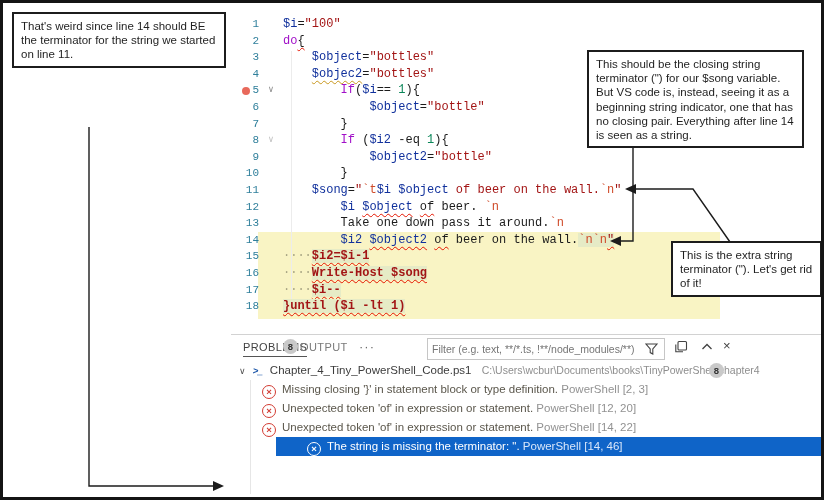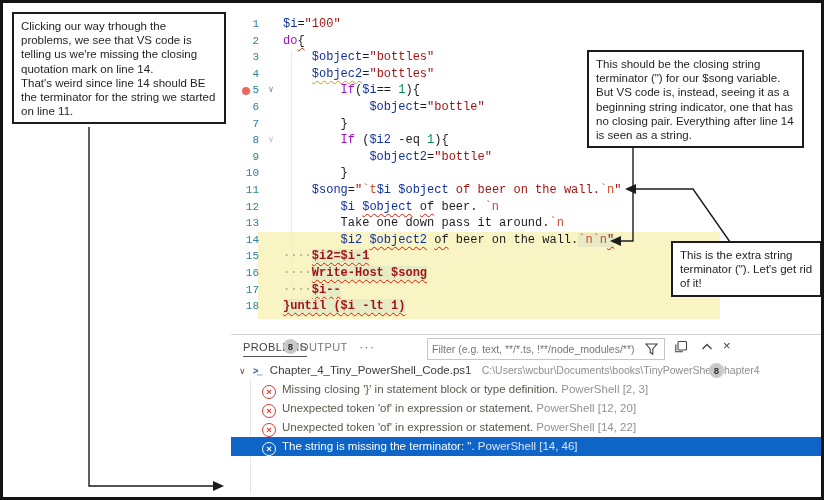--- a/index.html
+++ b/index.html
@@ -51,21 +51,21 @@
              background:#fff;display:flex;align-items:center;}
   .filterbox input{flex:1;border:0;outline:none;font-size:10.5px;color:#444;padding:0 4px;
                    font-family:"Liberation Sans",sans-serif;background:transparent;}
   .hicon{position:absolute;top:5px;width:16px;height:14px;color:#424242;}
   .panel-row{position:relative;height:19px;line-height:19px;font-size:11.5px;color:#5b574c;
              white-space:nowrap;overflow:hidden;}
   .err-ic{display:inline-block;width:12px;height:12px;border:1px solid #d23b32;border-radius:50%;
           color:#d23b32;font-size:9.5px;line-height:11px;text-align:center;vertical-align:-2px;
           margin-right:6px;font-weight:bold;}
   .src{color:#929292;text-align:center;} .pos{color:#929292;}
-  .panel-row.selected{background:#0f64c8;color:#fff;}
+  .panel-row.selected{background:#0f64c8;color:#fff;margin-left:45px;}
   .panel-row.selected .err-ic{border-color:#fff;color:#fff;}
   .panel-row.selected .src,.panel-row.selected .pos{color:#d8e6fa;}
   .tree-guide{position:absolute;left:19px;top:45px;width:1px;height:114px;background:#e6e6e6;}
   .file-row{position:relative;height:20px;line-height:20px;font-size:11.5px;color:#3c3c3c;
             white-space:nowrap;}
   .chev{color:#4f4f4f;font-size:9px;}
   .ps-ic{display:inline-block;color:#1a55a8;font-weight:bold;font-size:9.5px;letter-spacing:-1px;
          transform:skewX(-8deg);margin:0 5px 0 4px;}
   .fpath{color:#8e8e8e;font-size:10.5px;margin-left:7px;}
   #file-badge{position:absolute;left:478px;top:3px;}
@@ -143,21 +143,20 @@
     <div class="tree-guide"></div>
     <div>
         <div class="panel-row" style="padding-left: 31px;"><span class="err-ic">×</span><span>Missing closing '}' in statement block or type definition.  </span><span class="src">PowerShell </span><span class="pos">[2, 3]</span></div>
         <div class="panel-row" style="padding-left: 31px;"><span class="err-ic">×</span><span>Unexpected token 'of' in expression or statement.  </span><span class="src">PowerShell </span><span class="pos">[12, 20]</span></div>
         <div class="panel-row" style="padding-left: 31px;"><span class="err-ic">×</span><span>Unexpected token 'of' in expression or statement.  </span><span class="src">PowerShell </span><span class="pos">[14, 22]</span></div>
         <div class="panel-row selected" style="padding-left: 31px;"><span class="err-ic">×</span><span>The string is missing the terminator: ".  </span><span class="src">PowerShell </span><span class="pos">[14, 46]</span></div>
       </div>
   </div>
 
   <div class="callout" id="callout-left">
-    <p>Clicking our way trhough the problems, we see that VS code is telling us we're missing the closing quotation mark on line 14.</p>
     <p>That's weird since line 14 should BE the terminator for the string we started on line 11.</p>
   </div>
   <div class="callout" id="callout-right">
     <p>This should be the closing string terminator (") for our $song variable.  But VS code is, instead, seeing it as a beginning string indicator, one that has no closing pair.  Everything after line 14 is seen as a string.</p>
   </div>
   <div class="callout" id="callout-extra">
     <p>This is the extra string terminator (").  Let's get rid of it!</p>
   </div>
 
   <svg class="overlay">

